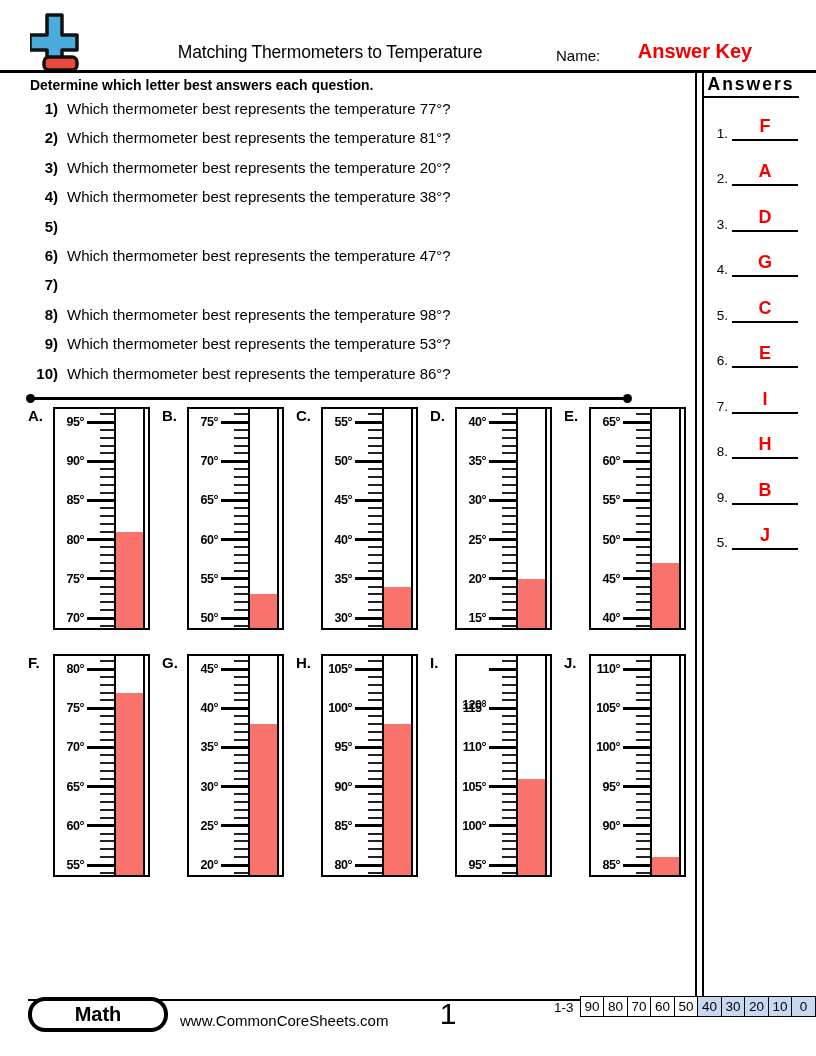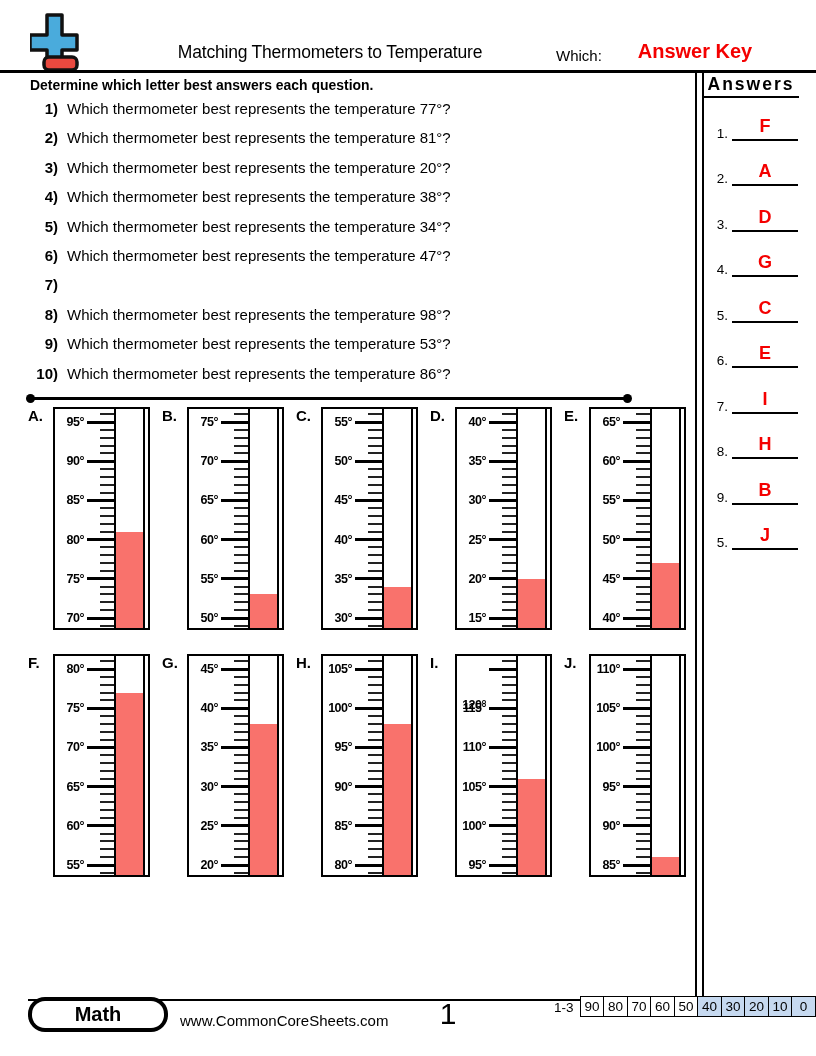--- a/index.html
+++ b/index.html
@@ -82,21 +82,21 @@
 </head>
 <body>
 
 <div class="page">
 
   <svg class="logo" width="52" height="62" viewBox="0 0 52 62">
     <path d="M17,2 h15 v20 h15 v15 h-15 v9 h-15 v-9 h-17 v-15 h17 z" fill="var(--logo-blue)" stroke="#111" stroke-width="3.5" stroke-linejoin="round"></path>
     <rect x="14" y="44" width="33" height="13" rx="5" fill="var(--logo-red)" stroke="#111" stroke-width="3.5"></rect>
   </svg>
   <div class="ws-title">Matching Thermometers to Temperature</div>
-  <div class="name-label">Which:</div>
+  <div class="name-label">Name:</div>
   <div class="name-value">Answer Key</div>
   <div class="top-rule"></div>
   <div class="instruction">Determine which letter best answers each question.</div>
 
   <div class="questions">
       <div class="q-row">
         <span class="q-num">1)</span>
         <span class="q-text">Which thermometer best represents the temperature 77°?</span>
       </div>
       <div class="q-row">
@@ -106,21 +106,20 @@
       <div class="q-row">
         <span class="q-num">3)</span>
         <span class="q-text">Which thermometer best represents the temperature 20°?</span>
       </div>
       <div class="q-row">
         <span class="q-num">4)</span>
         <span class="q-text">Which thermometer best represents the temperature 38°?</span>
       </div>
       <div class="q-row">
         <span class="q-num">5)</span>
-        <span class="q-text">Which thermometer best represents the temperature 34°?</span>
       </div>
       <div class="q-row">
         <span class="q-num">6)</span>
         <span class="q-text">Which thermometer best represents the temperature 47°?</span>
       </div>
       <div class="q-row">
         <span class="q-num">7)</span>
       </div>
       <div class="q-row">
         <span class="q-num">8)</span>

